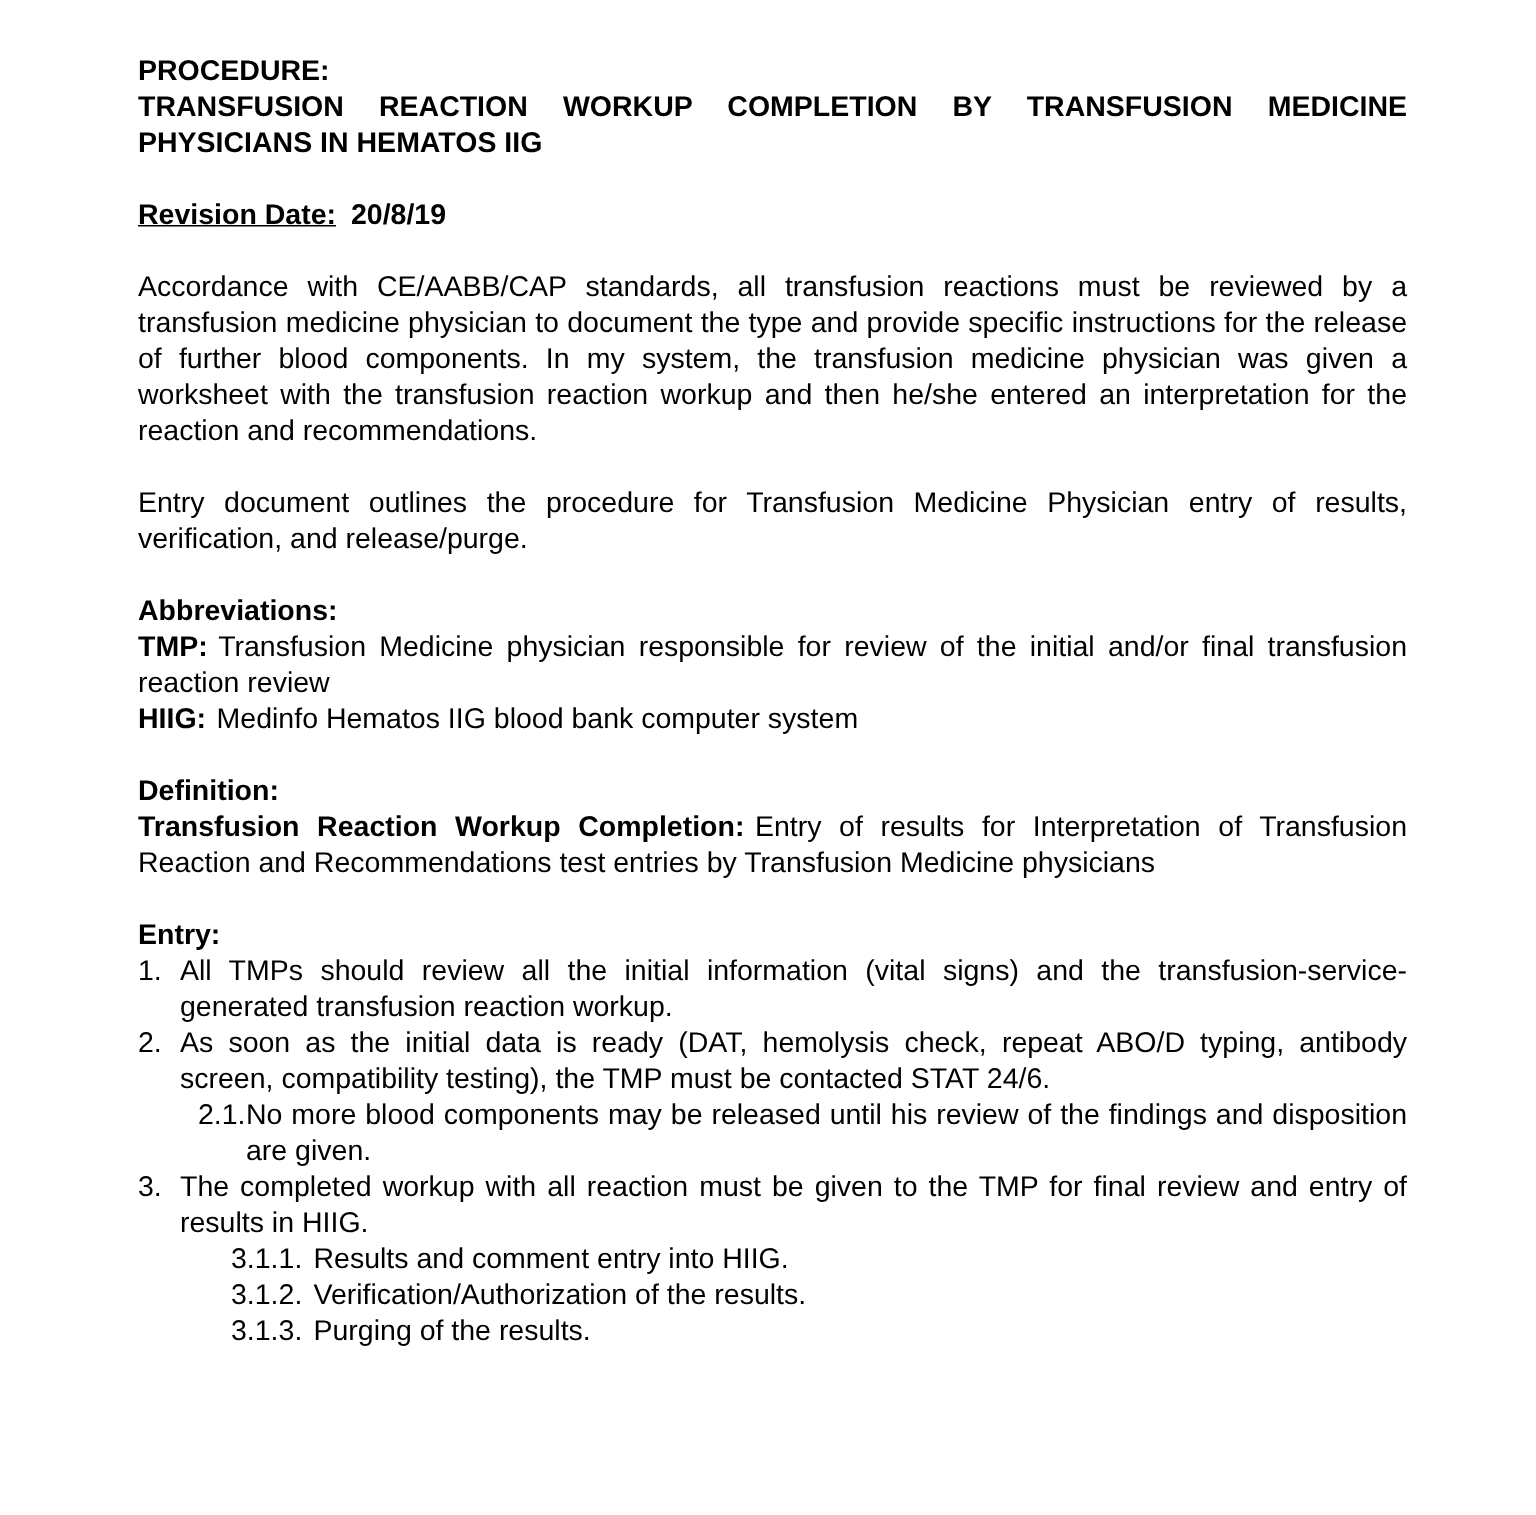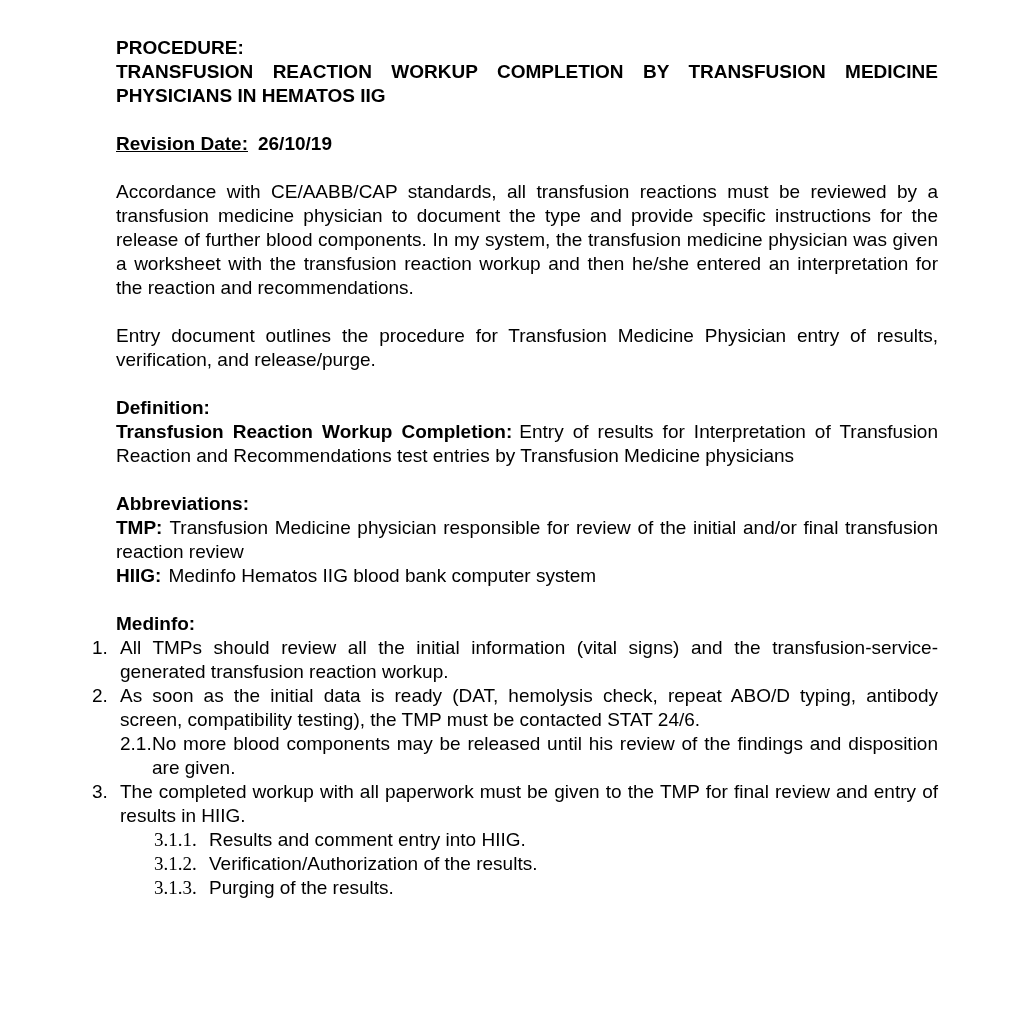--- a/index.html
+++ b/index.html
@@ -15,97 +15,96 @@
     color: #000000;
   }
   .page {
     box-sizing: content-box;
     padding: 36px 0 0 92px;
     width: 846px;
   }
   .line, .para, .heading, .term-para, .rev-line {
     font-size: 19px;
     line-height: 24px;
-    margin-left: 24px;
   }
   .bold { font-weight: bold; }
   .heading { font-weight: bold; }
   .para { text-align: justify; }
   .mb { margin-bottom: 24px; }
   .term { font-weight: bold; padding-right: 7px; }
   .rev-label { font-weight: bold; padding-right: 10px; text-decoration: underline; }
   .rev-value { font-weight: bold; }
 
   
   .li { display: flex; font-size: 19px; line-height: 24px; }
   .li .num { flex: 0 0 auto; }
   .li .txt { flex: 1 1 auto; text-align: justify; }
   .lvl1 .num { width: 28px; }
-  .lvl2 { margin-left: 28px; }
+  .lvl2 { margin-left: 40px; }
   .lvl2 .num { width: 32px; }
   .lvl3 { margin-left: 62px; }
-  .lvl3 .num { width: 55px; font-family: Liberation Serif, serif; }
+  .lvl3 .num { width: 55px; }
 </style>
 </head>
 <body>
 
 <div class="page">
 
   <div class="mb">
     <div class="line bold">PROCEDURE:</div>
     <div class="para bold">TRANSFUSION REACTION WORKUP COMPLETION BY TRANSFUSION MEDICINE PHYSICIANS IN HEMATOS IIG</div>
   </div>
 
   <div class="rev-line mb">
-    <span class="rev-label">Revision Date:</span><span class="rev-value">26/10/19</span>
+    <span class="rev-label">Revision Date:</span><span class="rev-value">20/8/19</span>
   </div>
 
   <div>
     <div class="para mb">Accordance with CE/AABB/CAP standards, all transfusion reactions must be reviewed by a transfusion medicine physician to document the type and provide specific instructions for the release of further blood components. In my system, the transfusion medicine physician was given a worksheet with the transfusion reaction workup and then he/she entered an interpretation for the reaction and recommendations.</div>
     <div class="para mb">Entry document outlines the procedure for Transfusion Medicine Physician entry of results, verification, and release/purge.</div>
-  </div>
-
-  <div>
-    <div class="heading">Definition:</div>
-    <div class="para term-para mb">
-      <span class="term">Transfusion Reaction Workup Completion:</span><span>Entry of results for Interpretation of Transfusion Reaction and Recommendations test entries by Transfusion Medicine physicians</span>
-    </div>
   </div>
 
   <div>
     <div class="heading">Abbreviations:</div>
     <div class="para term-para">
       <span class="term">TMP:</span><span>Transfusion Medicine physician responsible for review of the initial and/or final transfusion reaction review</span>
     </div>
     <div class="para term-para mb">
       <span class="term">HIIG:</span><span>Medinfo Hematos IIG blood bank computer system</span>
     </div>
   </div>
 
   <div>
-    <div class="heading">Medinfo:</div>
+    <div class="heading">Definition:</div>
+    <div class="para term-para mb">
+      <span class="term">Transfusion Reaction Workup Completion:</span><span>Entry of results for Interpretation of Transfusion Reaction and Recommendations test entries by Transfusion Medicine physicians</span>
+    </div>
+  </div>
+
+  <div>
+    <div class="heading">Entry:</div>
 
     <div class="li lvl1">
       <span class="num">1.</span>
       <span class="txt">All TMPs should review all the initial information (vital signs) and the transfusion-service-generated transfusion reaction workup.</span>
     </div>
 
     <div class="li lvl1">
       <span class="num">2.</span>
       <span class="txt">As soon as the initial data is ready (DAT, hemolysis check, repeat ABO/D typing, antibody screen, compatibility testing), the TMP must be contacted STAT 24/6.</span>
     </div>
 
     <div class="li lvl2">
       <span class="num">2.1.</span>
       <span class="txt">No more blood components may be released until his review of the findings and disposition are given.</span>
     </div>
 
     <div class="li lvl1">
       <span class="num">3.</span>
-      <span class="txt">The completed workup with all paperwork must be given to the TMP for final review and entry of results in HIIG.</span>
+      <span class="txt">The completed workup with all reaction must be given to the TMP for final review and entry of results in HIIG.</span>
     </div>
 
 
     <div class="li lvl3">
       <span class="num">3.1.1.</span>
       <span class="txt">Results and comment entry into HIIG.</span>
     </div>
 
     <div class="li lvl3">
       <span class="num">3.1.2.</span>

